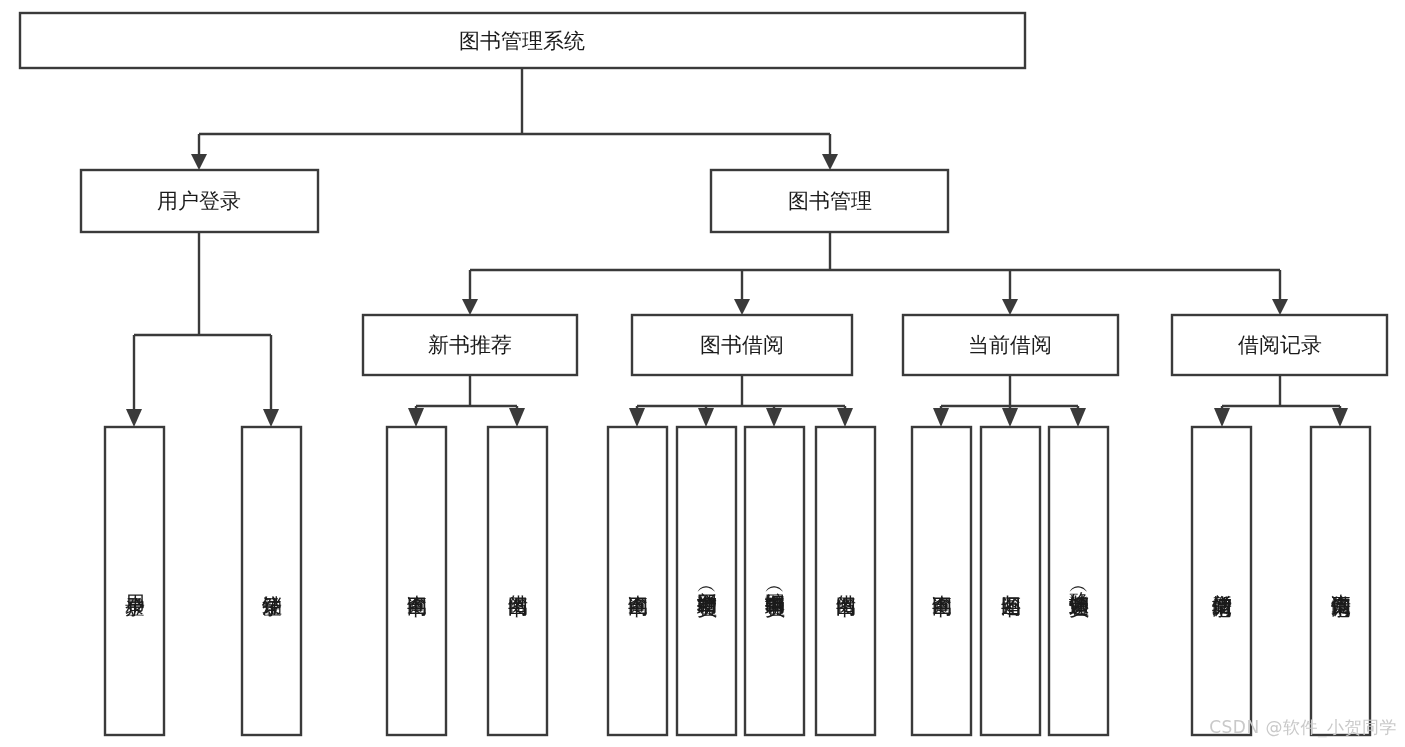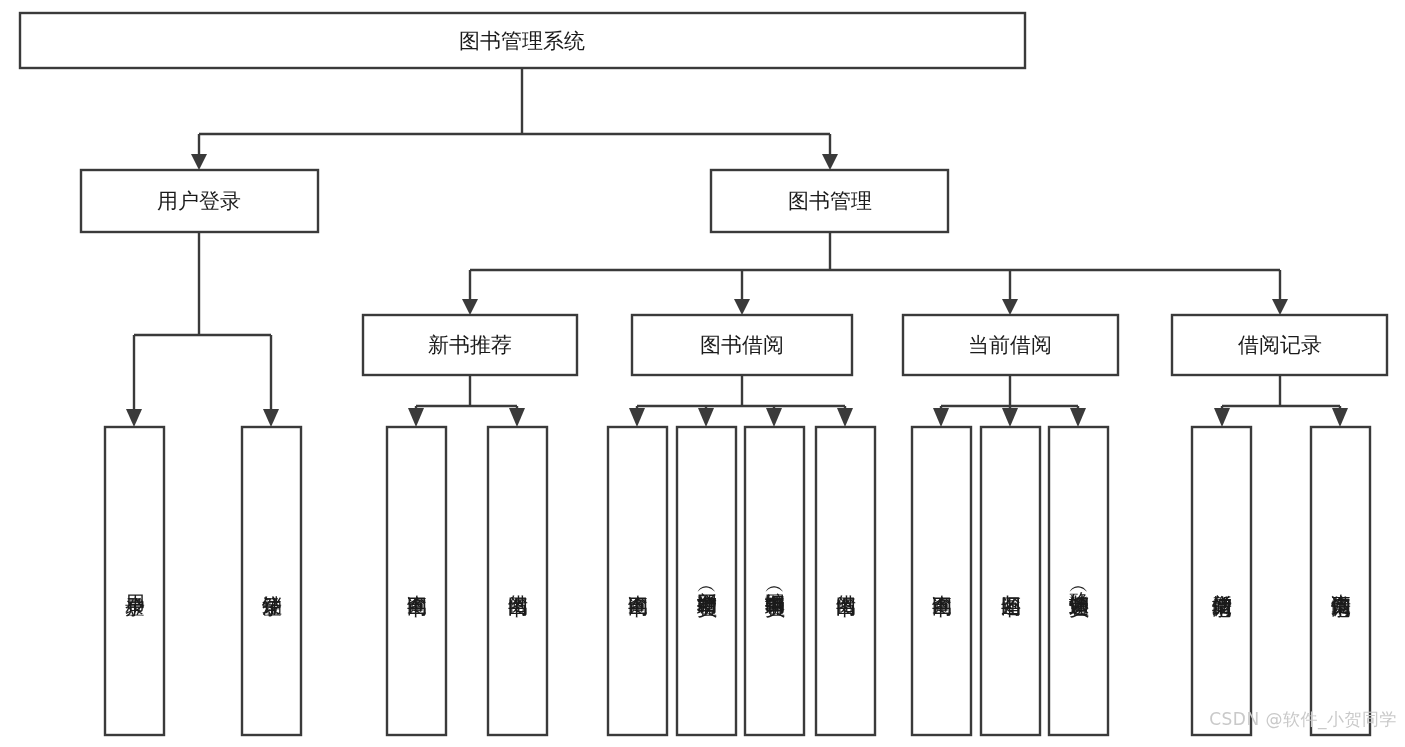--- a/index.html
+++ b/index.html
@@ -34,21 +34,21 @@
     stroke:#3a3a3a;
     stroke-width:2.4;
     fill:none;
     stroke-linecap:butt;
   }
   .arrow-head{ fill:#3a3a3a; stroke:none; }
 
   .watermark{
     position:absolute;
     right:8px;
-    bottom:16px;
+    bottom:8px;
     font-family:"DejaVu Sans","Liberation Sans",sans-serif;
     font-size:17px;
     color:#c9c9c9;
     white-space:nowrap;
     user-select:none;
     letter-spacing:0.5px;
   }
 </style>
 </head>
 <body>

